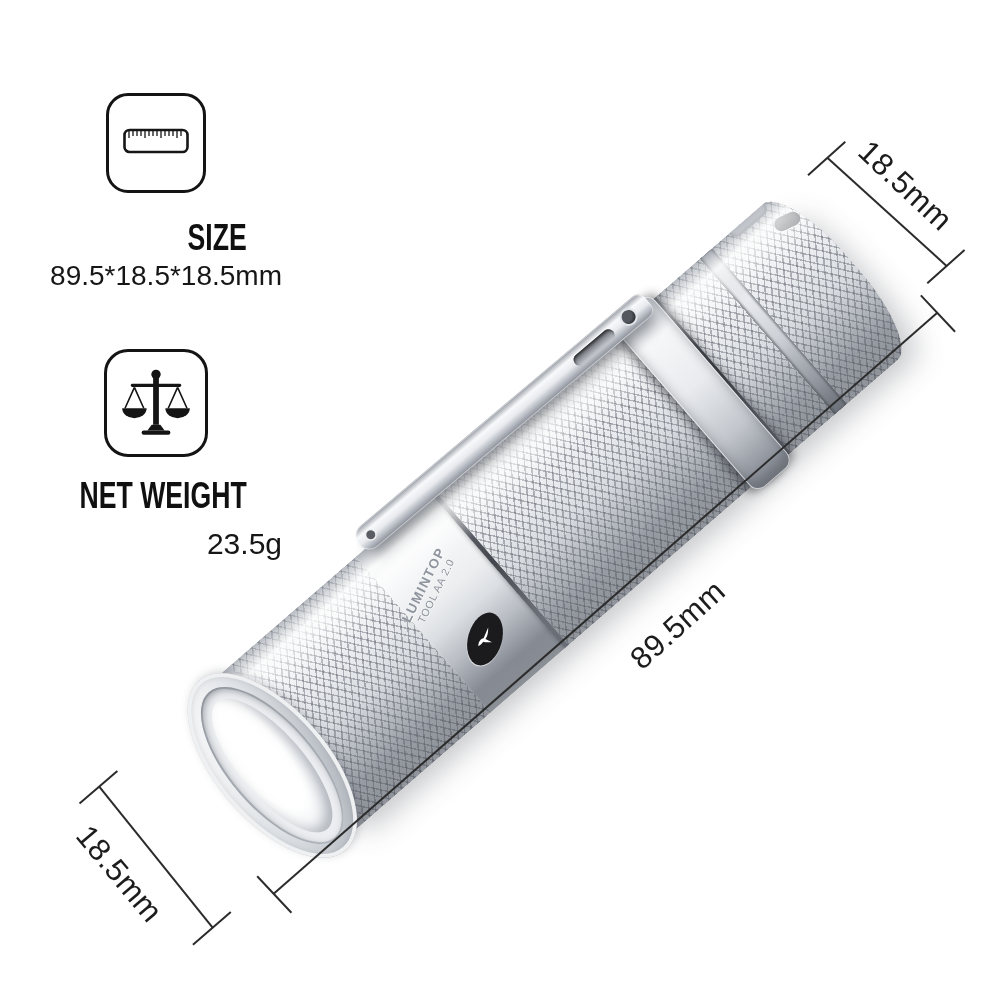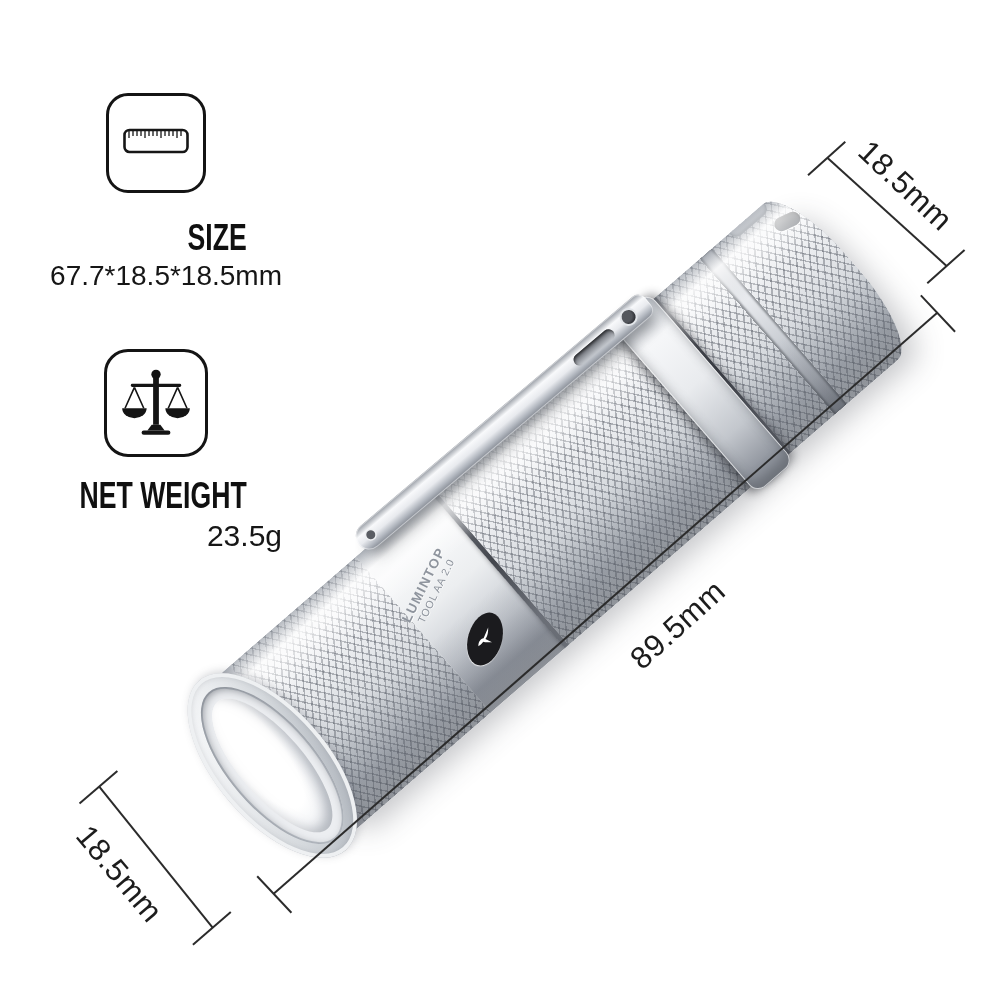--- a/index.html
+++ b/index.html
@@ -7,21 +7,21 @@
          font-family:"Liberation Sans",sans-serif;color:#151515;}
 
   
   .spec-col{position:absolute;left:30px;top:93px;width:252px;text-align:right;}
   .icon-box{width:94px;height:94px;border:3px solid #141414;border-radius:22px;
             margin:0 auto;display:flex;align-items:center;justify-content:center;background:#fff;}
   .icon-box.scale-box{width:98px;height:102px;border-radius:24px;margin-top:56px;}
   .spec-heading{margin-top:26px;font-weight:bold;font-size:37px;line-height:38px;color:#101010;
                 transform:scaleX(0.72);transform-origin:50% 50%;letter-spacing:0px;white-space:nowrap;}
   .spec-value{margin-top:2px;font-size:28px;line-height:34px;color:#161616;white-space:nowrap;}
-  .spec-value.weight{font-size:30px;margin-top:4px;}
+  .spec-value.weight{font-size:30px;margin-top:12px;}
   .spec-heading.nw{margin-top:20px;}
 
   
   .flashlight{position:absolute;left:168px;top:415px;width:780px;height:206px;
               transform:rotate(-40.9deg);transform-origin:50% 50%;}
   .fl-body{position:absolute;inset:0;border-radius:36px 30px 30px 36px / 103px 95px 95px 103px;
            overflow:hidden;
            box-shadow:14px 22px 30px -12px rgba(60,64,72,.30), inset 0 0 0 1px rgba(120,126,134,.40);}
   .seg{position:absolute;top:0;bottom:0;}
   .knurl{background-image:
@@ -108,21 +108,21 @@
   <div class="spec-col">
     <div class="icon-box">
       <span>
         <svg width="66" height="28" viewBox="0 0 66 28">
           <rect x="1.5" y="3" width="63" height="22" rx="5" fill="#ffffff" stroke="#161616" stroke-width="2.6"></rect>
           <path d="M6 4v7M10 4v5M14 4v5M18 4v5M22 4v7M26 4v5M30 4v5M34 4v5M38 4v7M42 4v5M46 4v5M50 4v5M54 4v7M58 4v5" stroke="#161616" stroke-width="1.3" fill="none"></path>
         </svg>
       </span>
     </div>
     <div class="spec-heading">SIZE</div>
-    <div class="spec-value">67.7*18.5*18.5mm</div>
+    <div class="spec-value">89.5*18.5*18.5mm</div>
 
     <div class="icon-box scale-box">
       <span>
         <svg width="72" height="76" viewBox="0 0 100 100">
           <circle cx="50" cy="13" r="6.5" fill="#141414"></circle>
           <rect x="46" y="15" width="8" height="68" fill="#141414"></rect>
           <rect x="15" y="26" width="70" height="4.5" rx="2" fill="#141414"></rect>
           <path d="M20 31 L7 60 M20 31 L33 60" stroke="#141414" stroke-width="2.2" fill="none"></path>
           <path d="M80 31 L67 60 M80 31 L93 60" stroke="#141414" stroke-width="2.2" fill="none"></path>
           <path d="M3 60 a17 14 0 0 0 34 0 z" fill="#141414"></path>

